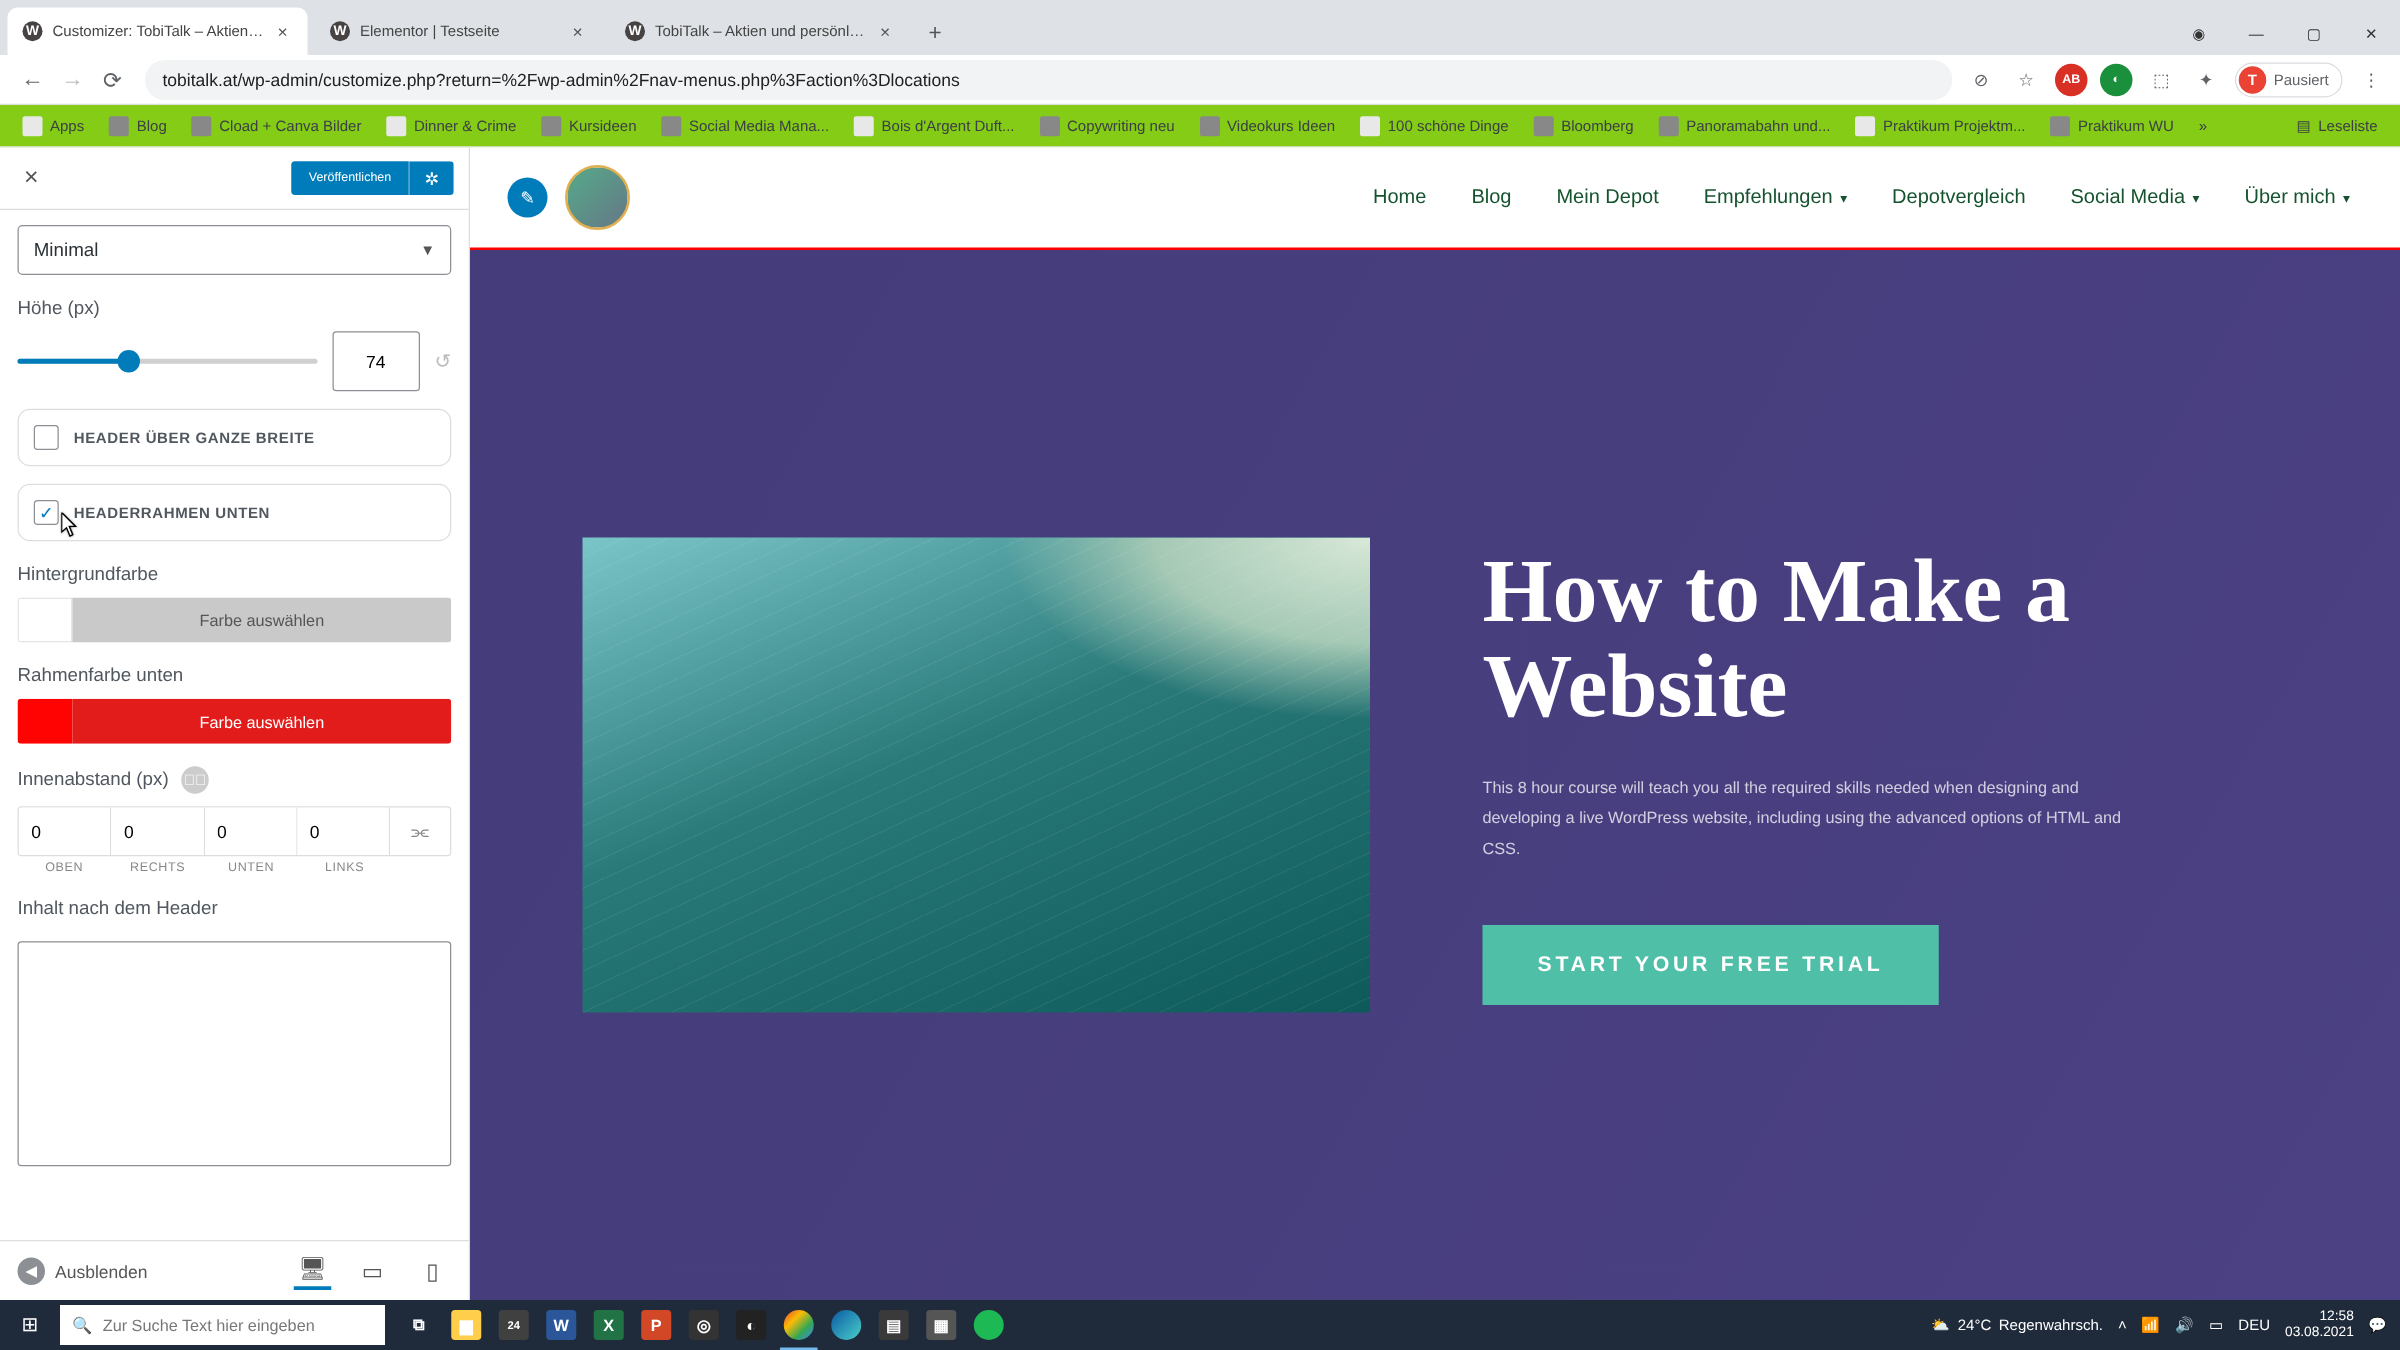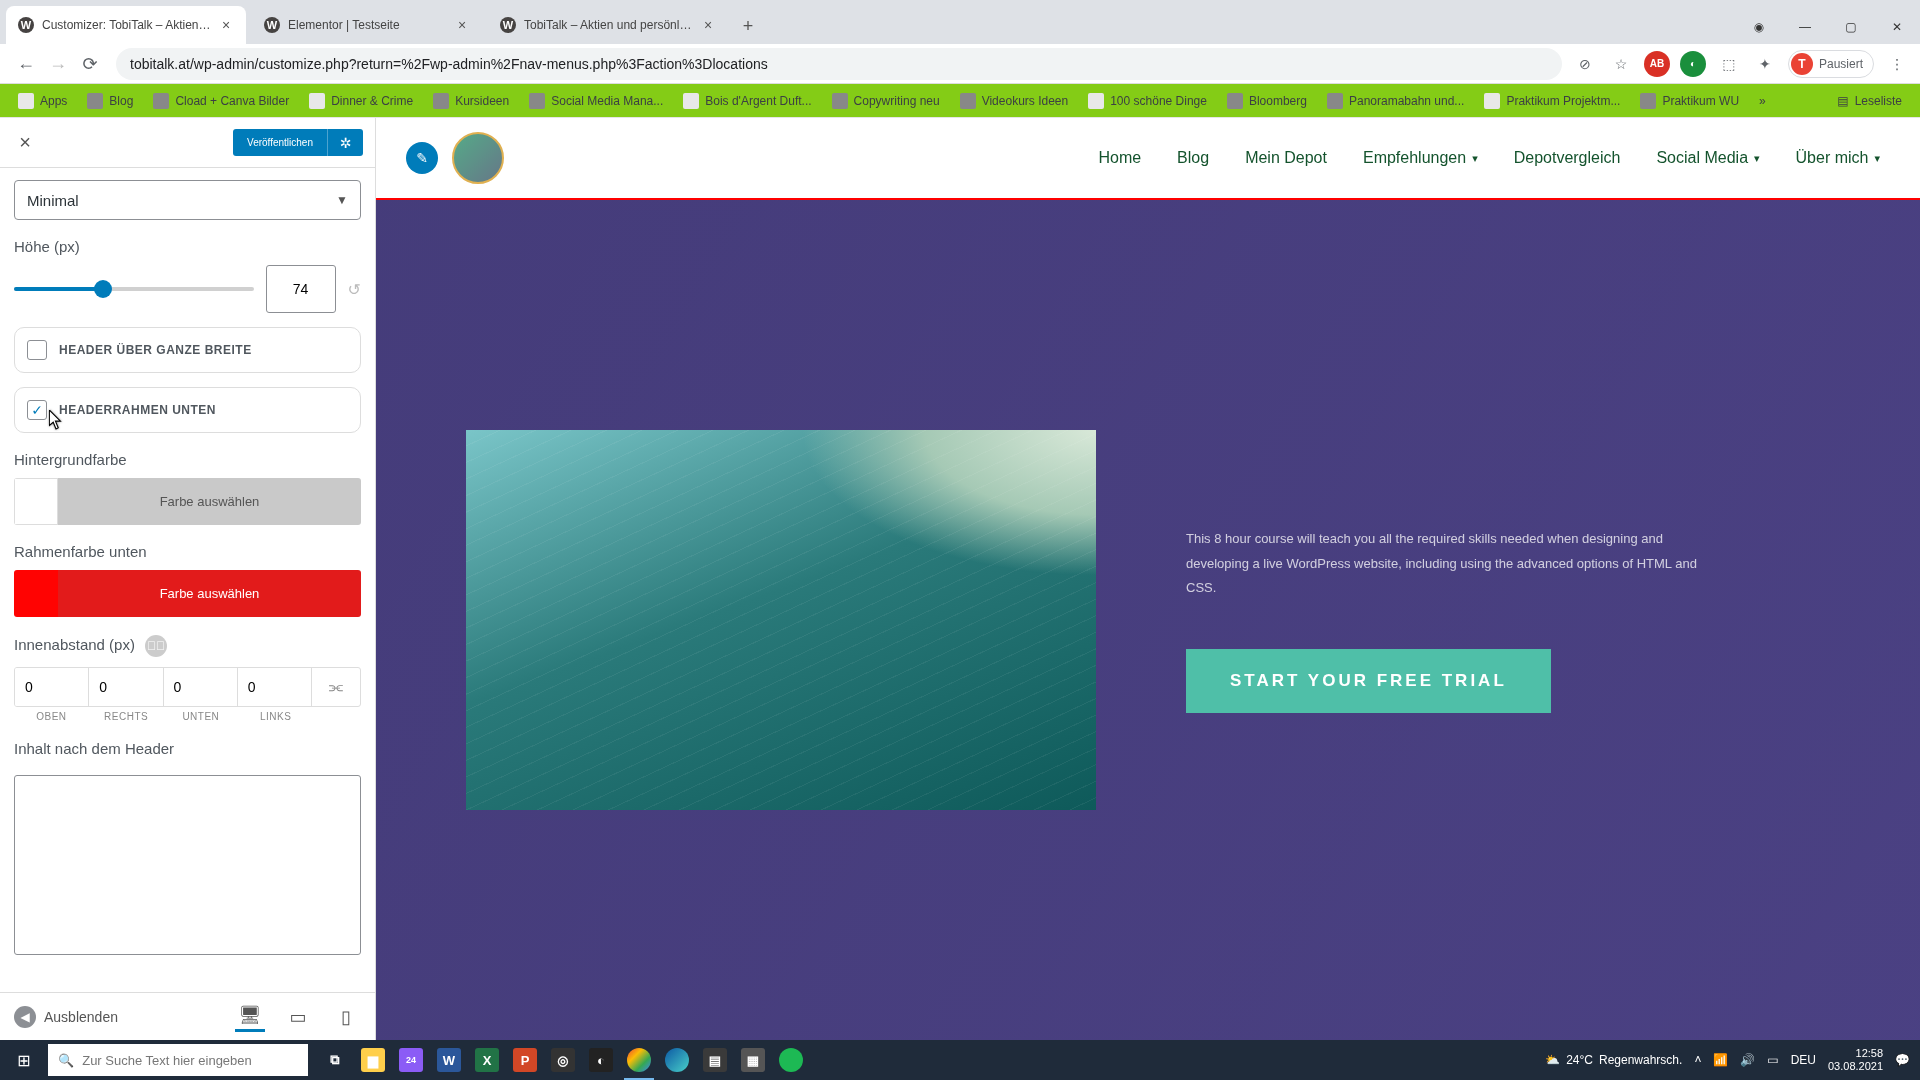--- a/index.html
+++ b/index.html
@@ -54,21 +54,21 @@
 .slider-fill { position:absolute; left:0; top:0; bottom:0; background:#007cba; border-radius:2px; }
 .slider-thumb { position:absolute; top:50%; width:18px; height:18px; background:#007cba; border-radius:50%; transform:translate(-50%,-50%); }
 .num-input { width:70px; height:48px; border:1px solid #8c8f94; border-radius:3px; text-align:center; font-size:14px; }
 .reset-ic { color:#bbb; font-size:16px; }
 
 .check-row { border:1px solid #ddd; border-radius:10px; padding:12px; display:flex; align-items:center; gap:12px; margin-top:14px; }
 .chk { width:20px; height:20px; border:1px solid #8c8f94; border-radius:3px; background:#fff; display:flex; align-items:center; justify-content:center; color:#007cba; font-size:14px; }
 .chk.checked::before { content:"✓"; }
 .check-row label { font-size:12px; letter-spacing:.5px; color:#50575e; font-weight:600; }
 
-.color-row { display:flex; height:47px; border-radius:3px; overflow:hidden; margin-top:6px; }
+.color-row { display:flex; height:36px; border-radius:3px; overflow:hidden; margin-top:6px; }
 .color-swatch { width:44px; }
 .color-btn { flex:1; display:flex; align-items:center; justify-content:center; font-size:13px; color:#fff; }
 .color-btn.grey { background:#c9c9c9; color:#555; }
 
 .pad-row { display:flex; gap:0; margin-top:8px; border:1px solid #ddd; border-radius:3px; overflow:hidden; }
 .pad-cell { flex:1; border-right:1px solid #ddd; }
 .pad-cell:last-child { border-right:none; }
 .pad-cell input { width:100%; height:38px; border:none; padding:0 10px; font-size:14px; }
 .pad-link { width:48px; display:flex; align-items:center; justify-content:center; color:#888; font-size:16px; }
 .pad-labels { display:flex; margin-top:4px; }
@@ -334,20 +334,21 @@
         <a class="dd">Empfehlungen</a>
         <a>Depotvergleich</a>
         <a class="dd">Social Media</a>
         <a class="dd">Über mich</a>
       </nav>
     </div>
     <div class="hero">
       <div class="hero-inner">
         <div class="hero-img"></div>
         <div class="hero-text">
+          <h1>How to Make a Website</h1>
           <p>This 8 hour course will teach you all the required skills needed when designing and developing a live WordPress website, including using the advanced options of HTML and CSS.</p>
           <div class="cta">START YOUR FREE TRIAL</div>
         </div>
       </div>
     </div>
   </div>
 
 </div>
 
 <div class="taskbar">
@@ -356,21 +357,21 @@
     <span>🔍</span>
     <span>Zur Suche Text hier eingeben</span>
   </div>
   <div class="task-ic">
       <span class="glyph" style="color:#fff">⧉</span>
     </div>
   <div class="task-ic">
       <span class="glyph" style="background:#ffcf4b">▆</span>
     </div>
   <div class="task-ic">
-      <span class="glyph" style="background:#8b5cf6;color:#fff;font-size:9px">24</span>
+      <span class="glyph" style="background:#404040;color:#fff;font-size:9px">24</span>
     </div>
   <div class="task-ic">
       <span class="glyph" style="background:#2b579a;color:#fff">W</span>
     </div>
   <div class="task-ic">
       <span class="glyph" style="background:#217346;color:#fff">X</span>
     </div>
   <div class="task-ic">
       <span class="glyph" style="background:#d24726;color:#fff">P</span>
     </div>

